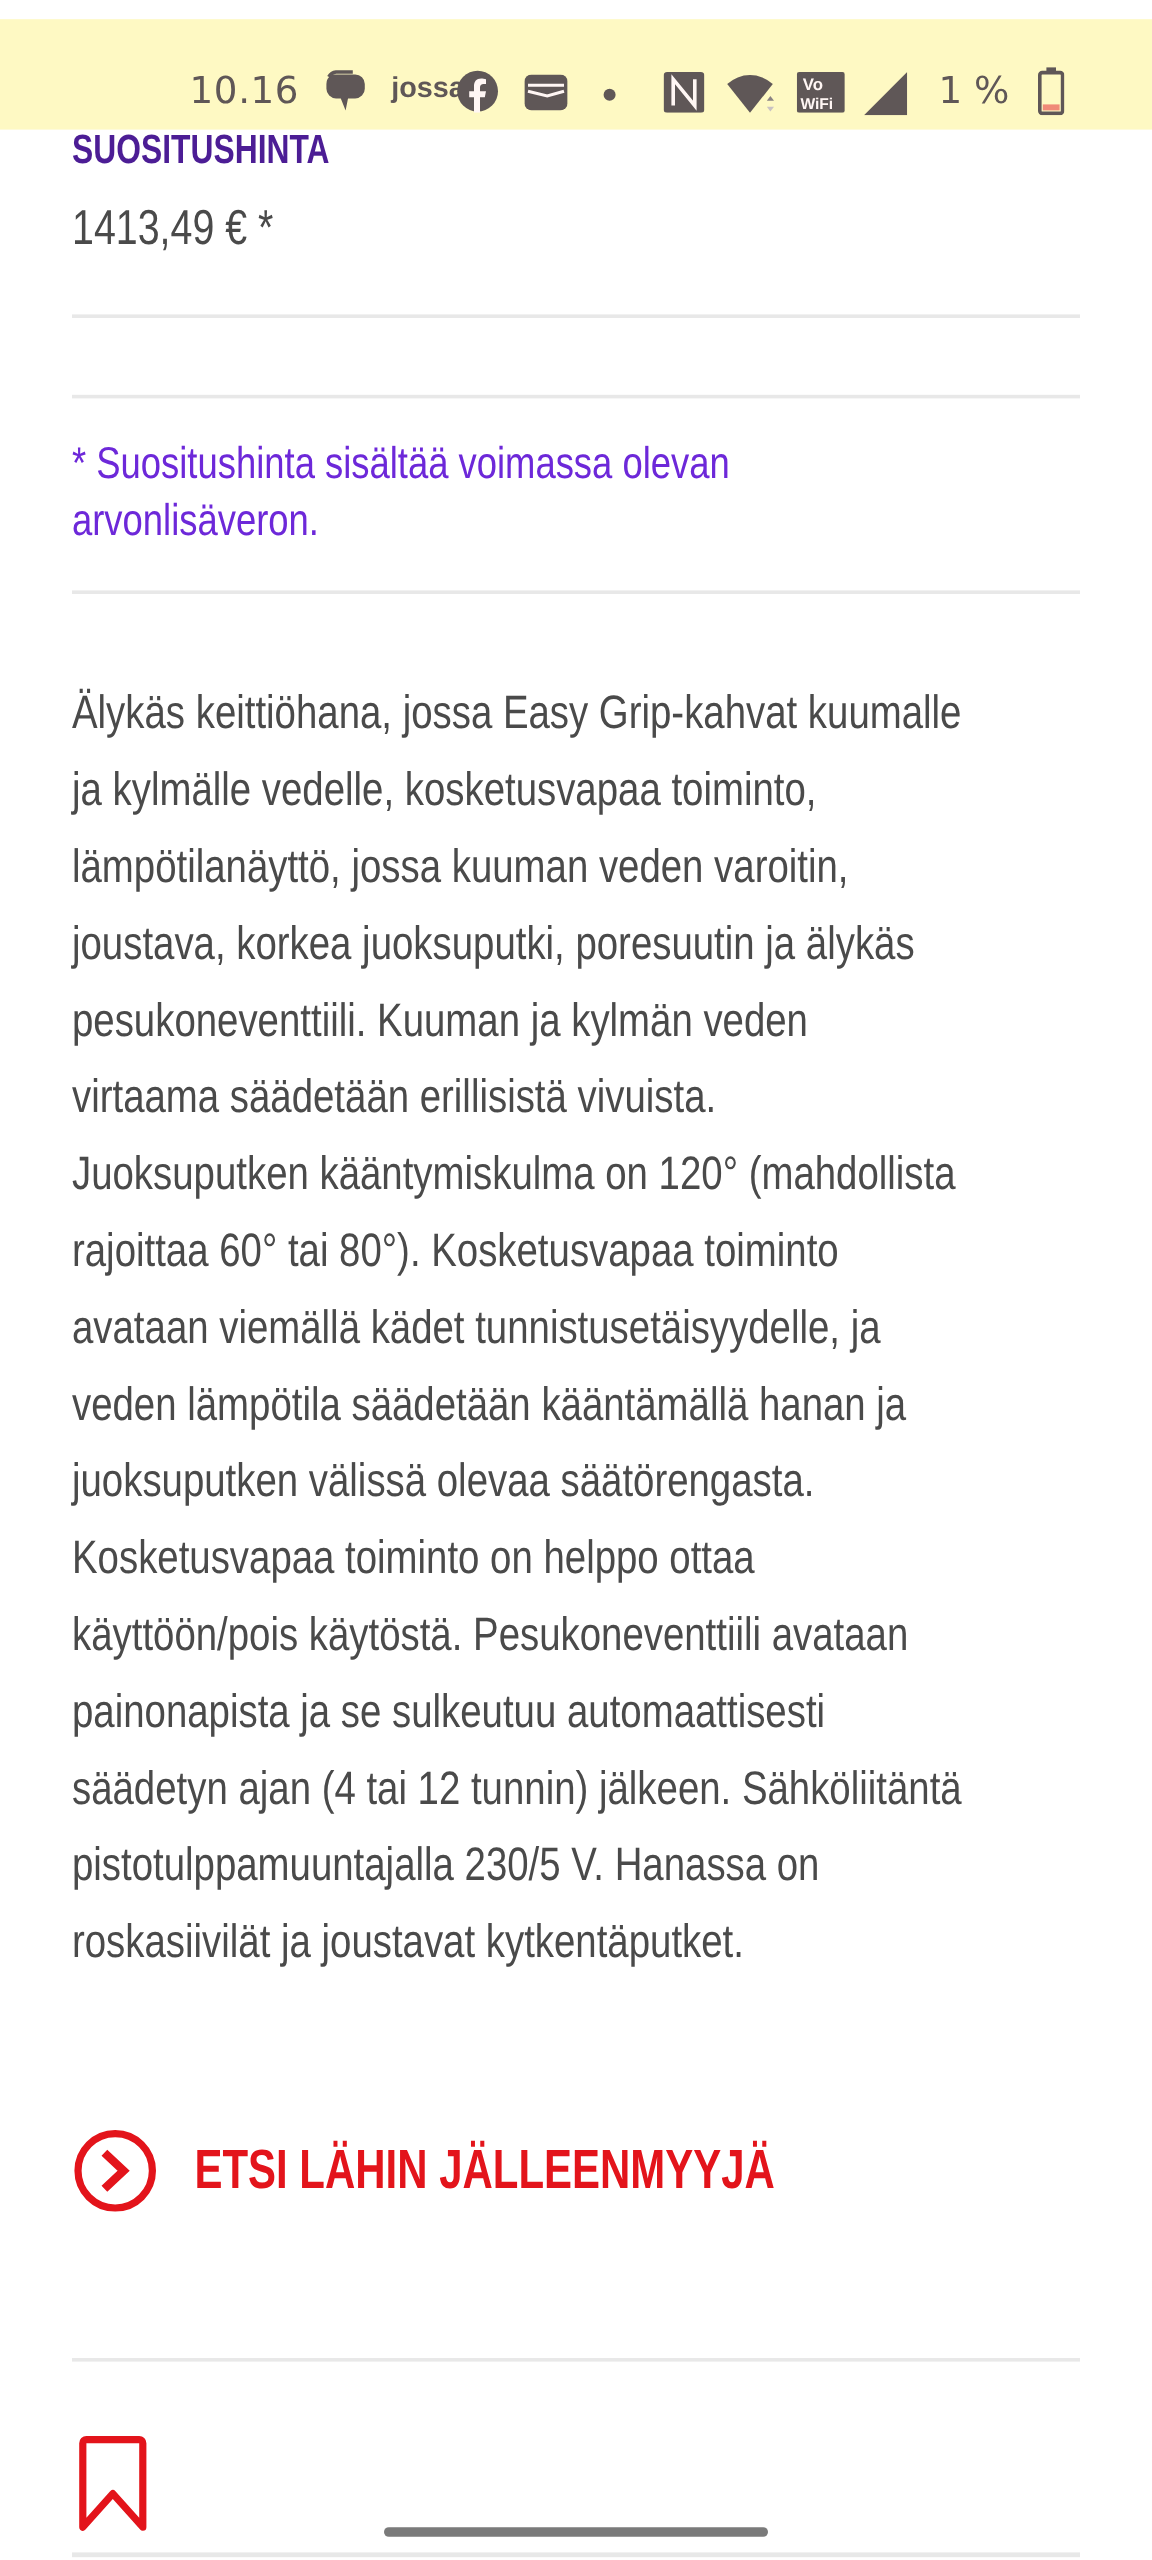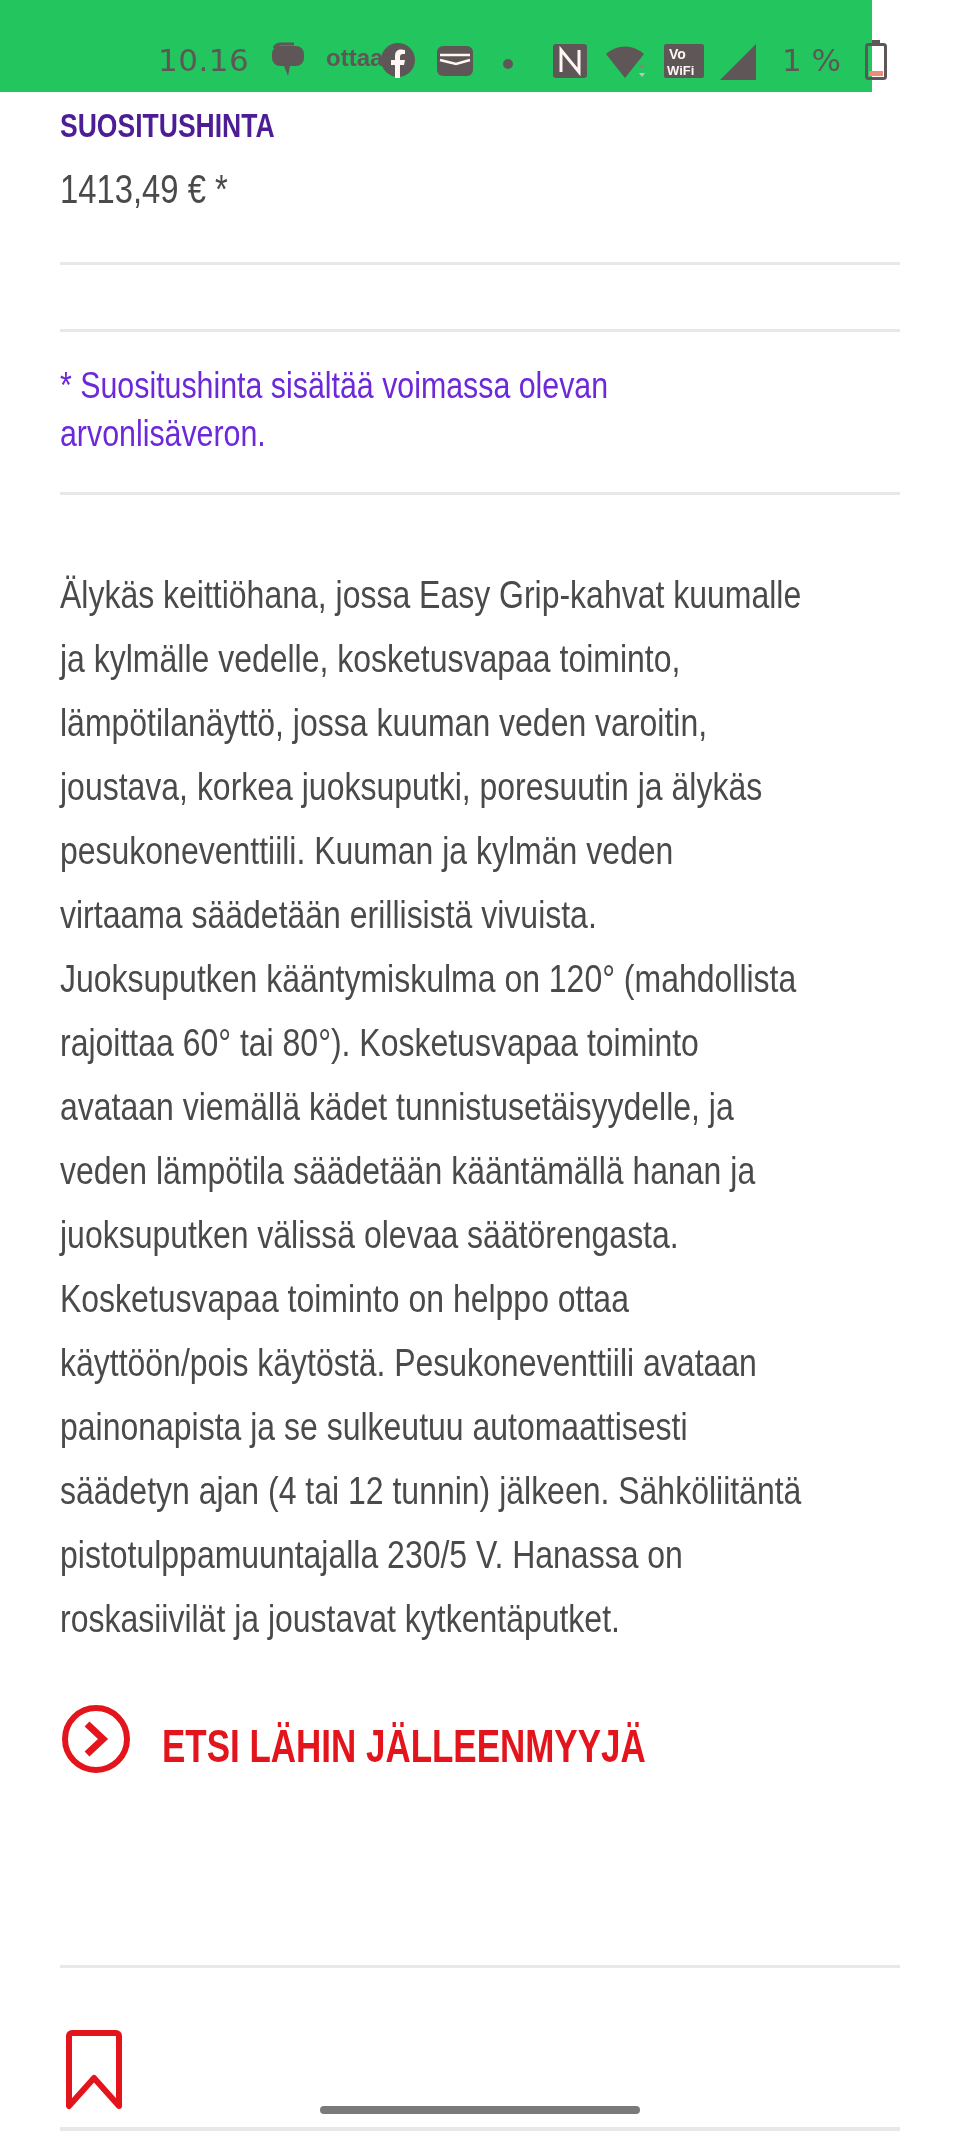--- a/index.html
+++ b/index.html
@@ -1,18 +1,18 @@
 <!DOCTYPE html>
 <html><head>
 <meta charset="utf-8">
 <style>
   html, body { margin:0; padding:0; }
   body { width:960px; height:2133px; background:#ffffff; position:relative; overflow:hidden;
          font-family:"Liberation Sans", sans-serif; color:#4a4a4a; }
-  .statusbar { position:absolute; left:0; top:0; width:872px; height:92px; background:#22c55e; }
+  .statusbar { position:absolute; left:0; top:16px; width:960px; height:92px; background:#fef9c3; }
   .sb { position:absolute; top:40px; height:40px; display:flex; align-items:center; color:#5f5757;
         font-family:"DejaVu Sans", sans-serif; }
   .sb-time { left:158px; font-size:31px; letter-spacing:0.5px; }
   .sb-icon { position:absolute; top:42px; }
   .sb-tori { left:326px; top:44px; font-size:24px; font-weight:bold; font-family:"Liberation Sans", sans-serif; color:#5f5757; position:absolute; }
   .sb-batt-text { left:782px; font-size:31px; }
 
   .narrow { display:inline-block; transform-origin:0 0; white-space:nowrap; }
   .label { position:absolute; left:60px; top:106px; font-size:34px; font-weight:bold; color:#4c1d95; }
   .label .narrow { transform:scaleX(0.78); }
@@ -33,21 +33,21 @@
 
 <div class="statusbar">
   <div class="sb sb-time">10.16</div>
 
   <span class="sb-icon" style="left:270px;">
     <svg width="36" height="38" viewBox="0 0 36 38">
       <path d="M6 4 h20 a8 8 0 0 1 8 8 v4 a8 8 0 0 1 -8 8 h-6 l-2 10 l-4 -10 h-4 a8 8 0 0 1 -8 -8 v-4 a8 8 0 0 1 4 -7z" fill="#5f5757"></path>
       <path d="M4 6 a8 8 0 0 1 6 -4 h14" stroke="#5f5757" stroke-width="3" fill="none"></path>
     </svg>
   </span>
-  <span class="sb-tori">ottaa</span>
+  <span class="sb-tori">jossa</span>
   <span class="sb-icon" style="left:380px;">
     <svg width="36" height="36" viewBox="0 0 36 36">
       <circle cx="18" cy="18" r="17" fill="#5f5757"></circle>
       <path d="M20 36 v-13 h4 l1 -5 h-5 v-3 c0 -2 1 -3 3 -3 h2 v-4 c-1 0 -3 -0.5 -4 -0.5 c-4 0 -6 2.5 -6 6.5 v4 h-4 v5 h4 v13z" fill="#fff6f4"></path>
     </svg>
   </span>
   <span class="sb-icon" style="left:437px; top:46px;">
     <svg width="36" height="30" viewBox="0 0 36 30">
       <rect x="0" y="0" width="36" height="30" rx="6" fill="#5f5757"></rect>
       <path d="M3 9 h30 M3 14 l16 4 l14 -4" stroke="#fff6f4" stroke-width="2.5" fill="none"></path>
@@ -124,21 +124,21 @@
   <span class="narrow">veden lämpötila säädetään kääntämällä hanan ja</span>
   <span class="narrow">juoksuputken välissä olevaa säätörengasta.</span>
   <span class="narrow">Kosketusvapaa toiminto on helppo ottaa</span>
   <span class="narrow">käyttöön/pois käytöstä. Pesukoneventtiili avataan</span>
   <span class="narrow">painonapista ja se sulkeutuu automaattisesti</span>
   <span class="narrow">säädetyn ajan (4 tai 12 tunnin) jälkeen. Sähköliitäntä</span>
   <span class="narrow">pistotulppamuuntajalla 230/5 V. Hanassa on</span>
   <span class="narrow">roskasiivilät ja joustavat kytkentäputket.</span>
 </div>
 
-<a class="cta" style="top:1703px; height:72px;align-items:flex-end;">
+<a class="cta" style="top:1773px; height:72px;">
   <span style="width:72px; height:72px; display:block;">
     <svg width="72" height="72" viewBox="0 0 72 72">
       <circle cx="36" cy="36" r="31" fill="none" stroke="#e3141b" stroke-width="6"></circle>
       <path d="M27 21 l16 15 l-16 15" fill="none" stroke="#e3141b" stroke-width="7"></path>
     </svg>
   </span>
   <span class="cta-text" style="margin-left:30px;">
     <span class="narrow" style="position:relative; top:-2px;">ETSI LÄHIN JÄLLEENMYYJÄ</span>
   </span>
 </a>

